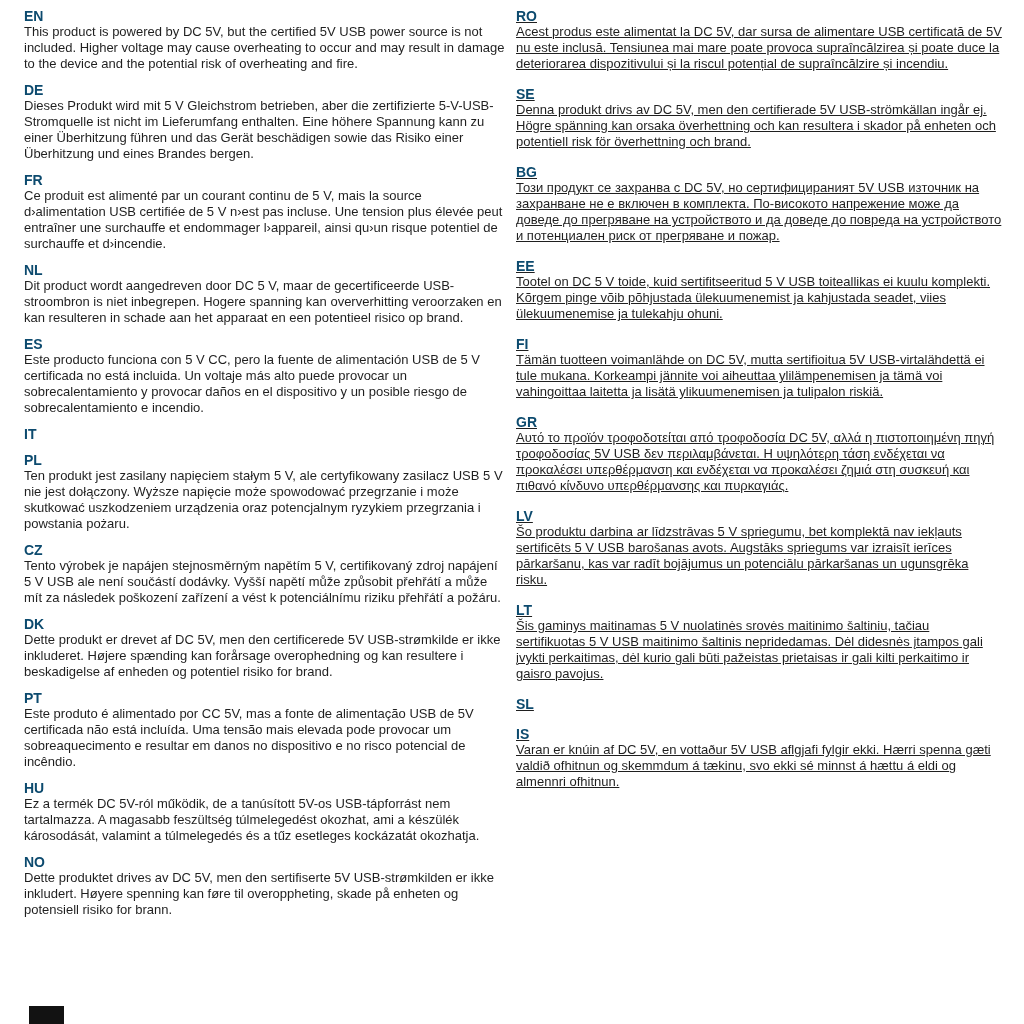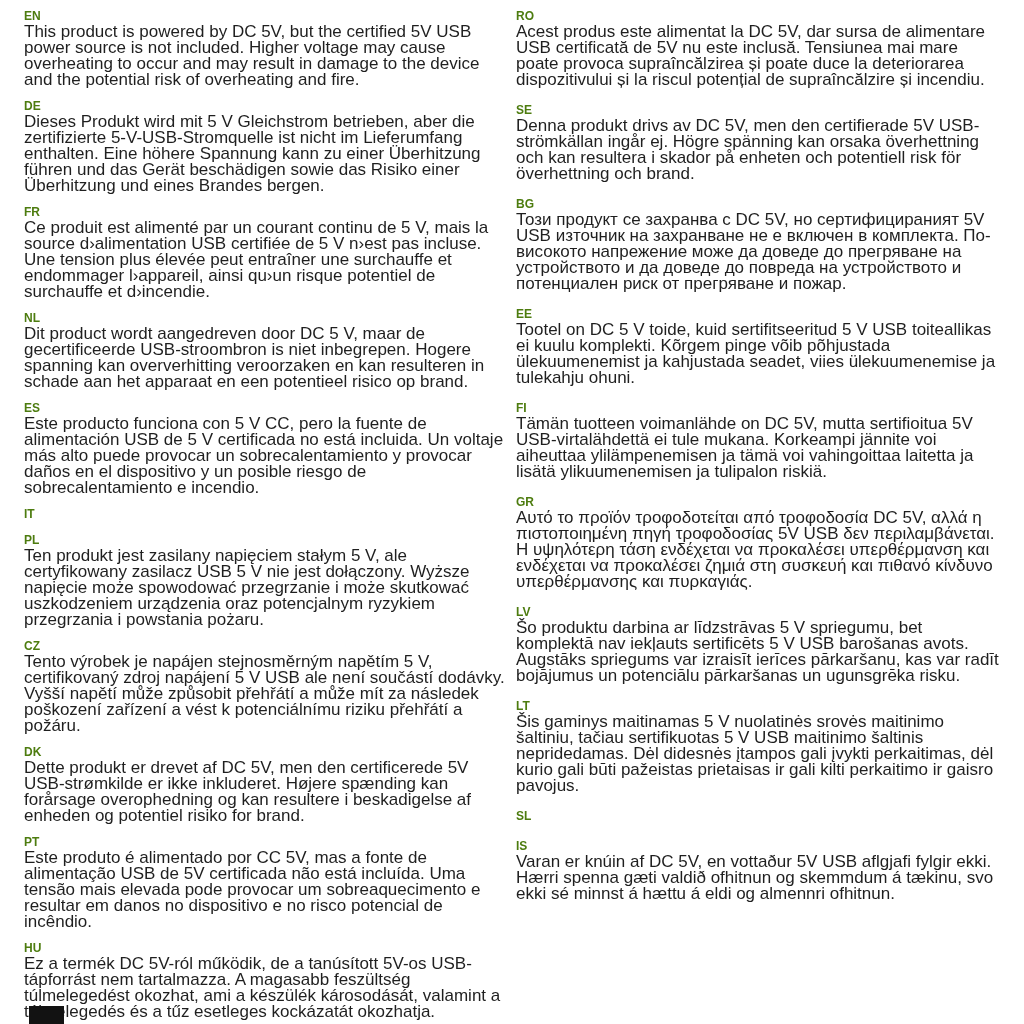--- a/index.html
+++ b/index.html
@@ -15,31 +15,31 @@
     display: flex;
     padding: 8px 20px 0 24px;
     gap: 10px;
     width: 1024px;
     height: 1024px;
   }
   .column {
     flex: 0 0 auto;
   }
   .column.left  { width: 482px; }
-  .column.right { width: 486px; }
+  .column.right { width: 486px; text-decoration: underline; }
   .lang-section { margin-bottom: 10px; }
   .column.right .lang-section { margin-bottom: 14px; }
   .lang-code {
-    font-size: 12px;
+    font-size: 14px;
     line-height: 16px;
     font-weight: bold;
-    color: #4d7c0f;
+    color: #0c4a6e;
   }
   .lang-text {
-    font-size: 17px;
+    font-size: 13px;
     line-height: 16px;
     color: #1f1f1f;
   }
   .footer-mark {
     position: absolute;
     left: 29px;
     bottom: 0;
     width: 35px;
     height: 18px;
     background: #121212;

